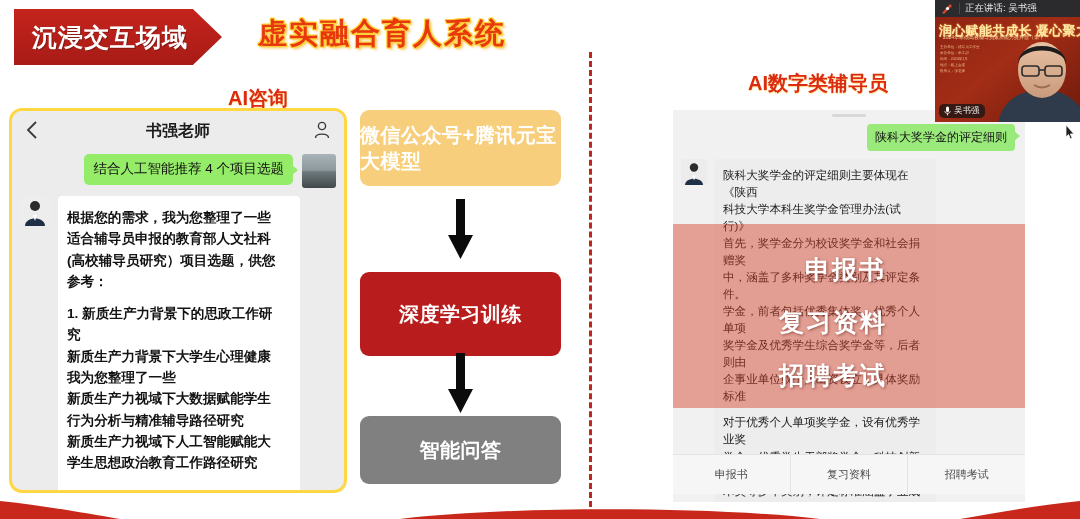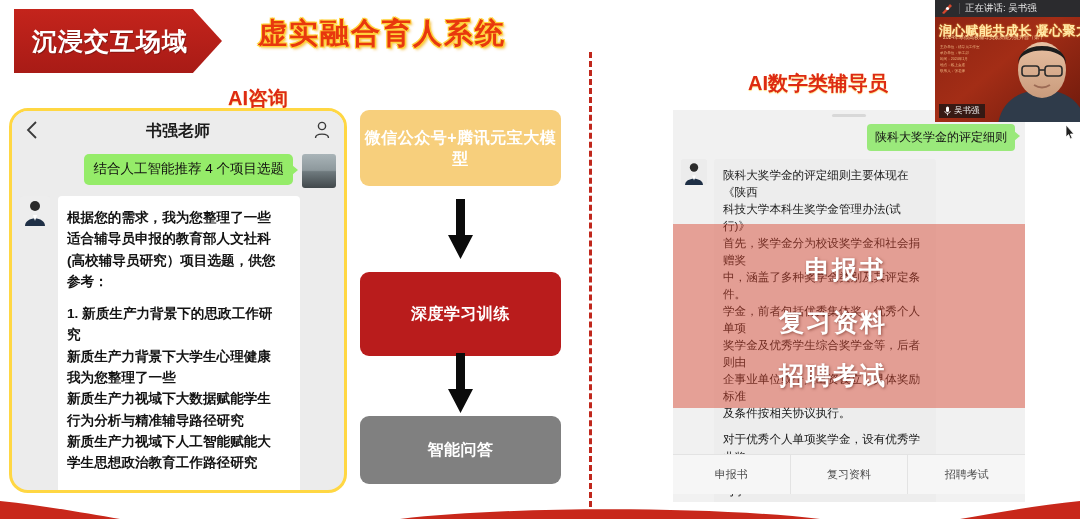--- a/index.html
+++ b/index.html
@@ -13,21 +13,21 @@
     position: relative;
     width: 1080px; height: 519px;
     background: #ffffff;
     overflow: hidden;
   }
 
   
   #banner-arrow {
     position: absolute;
     left: 14px; top: 9px;
-    width: 208px; height: 64px;
+    width: 208px; height: 56px;
     background: #b9211b;
     background: linear-gradient(180deg,#c4241c 0%, #a81b16 100%);
     clip-path: polygon(0 0, 86% 0, 100% 50%, 86% 100%, 0 100%);
     display: flex; align-items: center;
   }
   #banner-arrow .txt {
     color: #ffffff;
     font-size: 25px;
     font-weight: bold;
     letter-spacing: 1px;
@@ -74,21 +74,21 @@
     border-left: 3px dashed #c0271c;
   }
 
   
   #left-phone {
     position: absolute;
     left: 9px; top: 108px;
     width: 338px; height: 385px;
     background: #ececec;
     border: 3px solid #ffd743;
-    border-radius: 19px;
+    border-radius: 13px;
     overflow: hidden;
   }
   .chat-header {
     position: relative;
     height: 40px;
     display: flex; align-items: center; justify-content: center;
     background: #ececec;
   }
   .chat-header .title {
     font-size: 16px; font-weight: bold; color: #1c1c1c;
@@ -159,23 +159,23 @@
   .bubble-in .gap { height: 11px; }
   .bubble-in .dots { color: #777; letter-spacing: 2px; margin-top: 16px; font-weight: bold;}
 
   
   .flow-box {
     position: absolute;
     left: 360px;
     width: 201px;
     border-radius: 9px;
     display: flex; align-items: center; justify-content: center;
-    text-align: center;
+    text-align: left;
     color: #ffffff;
-    font-size: 16px;
+    font-size: 20px;
     font-weight: bold;
     line-height: 1.32;
     letter-spacing: .5px;
   }
   #flow-box-1 { top: 110px; height: 76px; background: #f7cf7c; }
   #flow-box-2 { top: 272px; height: 84px; background: #b91c1c; }
   #flow-box-3 { top: 416px; height: 68px; background: #808080; }
 
   .flow-arrow {
     position: absolute;
@@ -330,21 +330,21 @@
   #video-window .person {
     position: absolute;
     right: -8px; bottom: -2px;
     width: 92px; height: 84px;
   }
   #video-window .name-tag {
     position: absolute;
     left: 4px; bottom: 4px;
     height: 14px;
     background: rgba(20,20,20,.75);
-    border-radius: 0;
+    border-radius: 5px;
     display: flex; align-items: center;
     padding: 0 5px; gap: 3px;
   }
   #video-window .name-tag .mic { width: 7px; height: 10px; }
   #video-window .name-tag .nm { color: #f2f2f2; font-size: 8.5px; white-space: nowrap; }
 
   #cursor {
     position: absolute; right: 4px; top: 125px;
     width: 11px; height: 15px;
   }
@@ -458,21 +458,20 @@
         </svg>
       </div>
       <div class="r-bubble-in">
         <p>陕科大奖学金的评定细则主要体现在《陕西</p>
         <p>科技大学本科生奖学金管理办法(试行)》</p>
         <p>首先，奖学金分为校设奖学金和社会捐赠奖</p>
         <p>中，涵盖了多种奖学金类别及其评定条件。</p>
         <p>学金，前者包括优秀集体奖、优秀个人单项</p>
         <p>奖学金及优秀学生综合奖学金等，后者则由</p>
         <p>企事业单位或个人出资设立，具体奖励标准</p>
-        <p>及条件按相关协议执行。</p>
         <div class="gap"></div>
         <p>对于优秀个人单项奖学金，设有优秀学业奖</p>
         <p>学金、优秀学生干部奖学金、科技创新与学</p>
         <p>术奖等多个类别，评定标准涵盖学业成绩、</p>
 
       </div>
     </div>
 
     <div id="right-tabs">
       <div class="tab">申报书</div>

